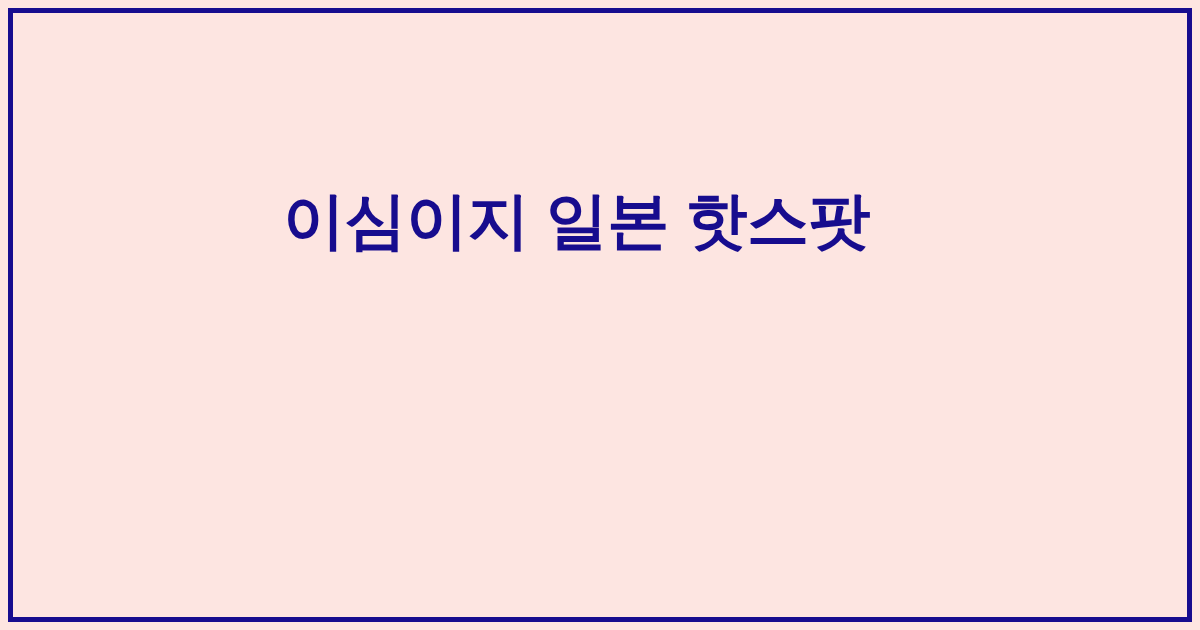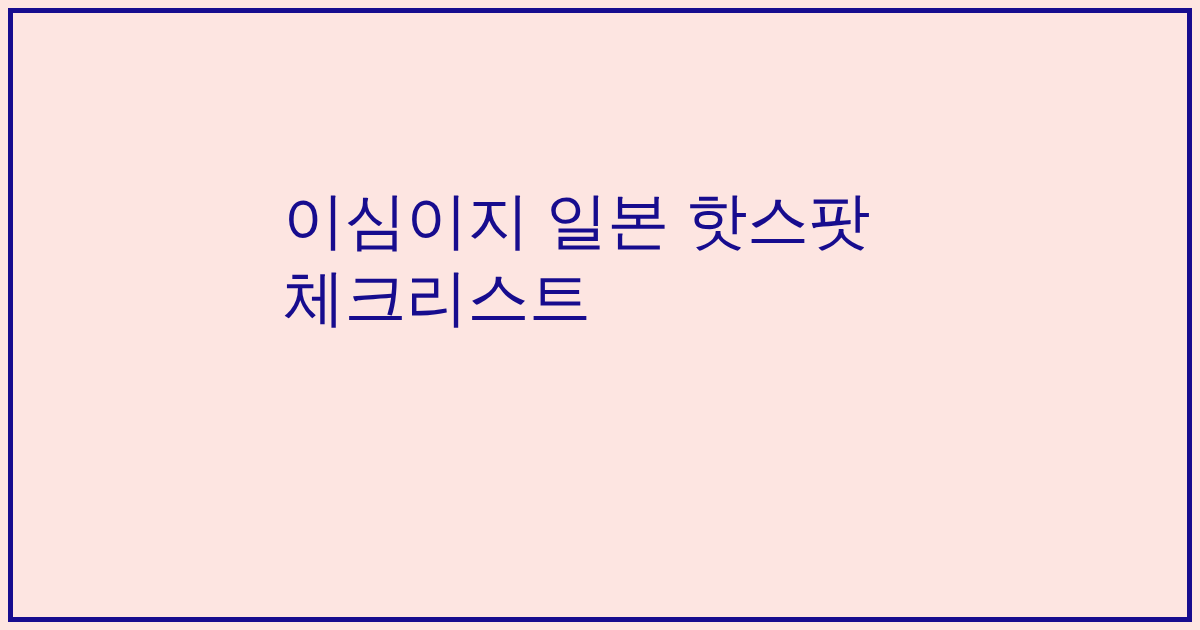--- a/index.html
+++ b/index.html
@@ -38,37 +38,37 @@
     position: absolute;
     left: 283px;
     top: 182px;
     width: 700px;
   }
 
   .title {
     margin: 0;
     font-family: "Liberation Sans", "DejaVu Sans", sans-serif;
     font-size: 62px;
-    font-weight: 400;
+    font-weight: 700;
     line-height: 77px;
     letter-spacing: -0.5px;
     color: #170c8e;
     text-align: left;
     white-space: pre-wrap;
     word-break: keep-all;
   }
 
   .title-line {
     display: block;
   }
 </style>
 </head>
 <body>
 
 <div class="card">
 
   <div class="card-border"></div>
 
   <div class="title-block">
-    <h1 class="title"><span class="title-line">이심이지 일본 핫스팟</span><span class="title-line">체크리스트</span></h1>
+    <h1 class="title"><span class="title-line">이심이지 일본 핫스팟</span></h1>
   </div>
 
 </div>
 
 </body></html>

